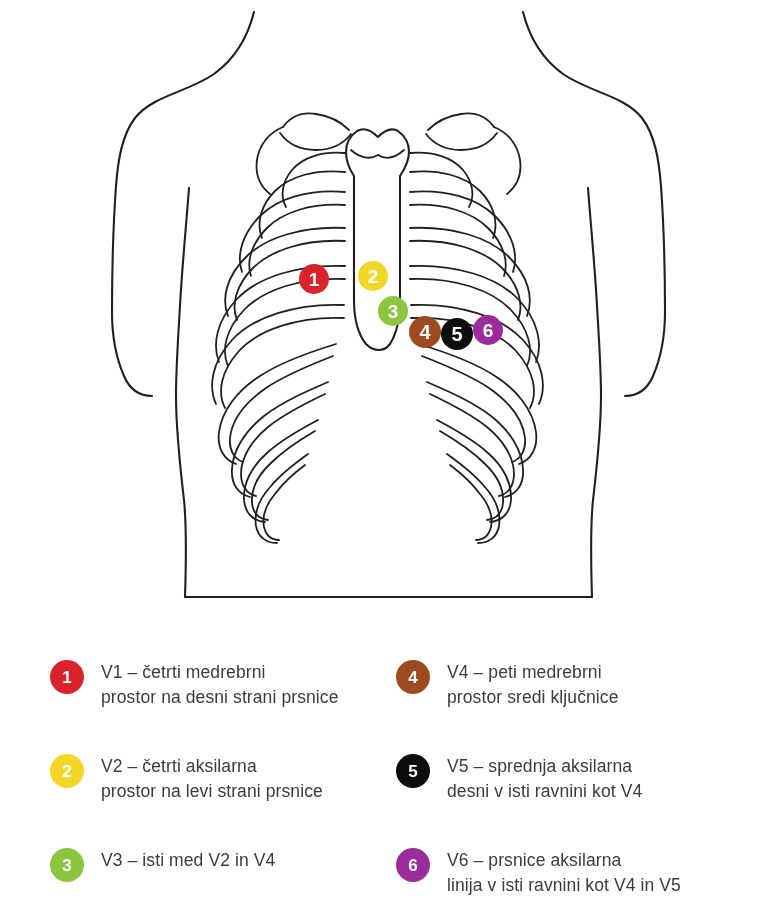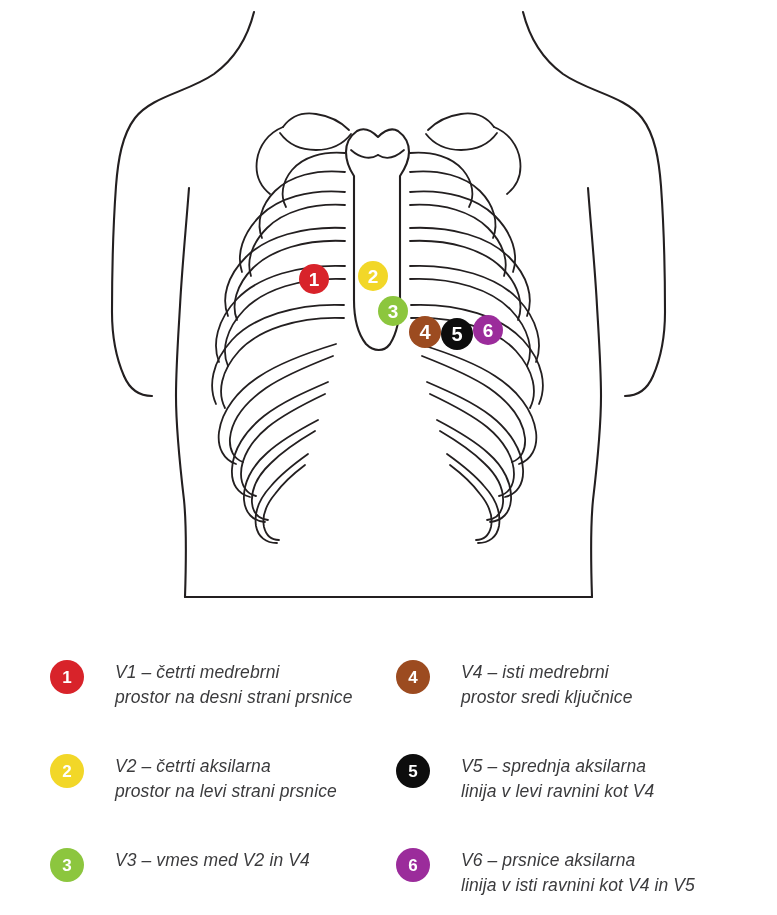--- a/index.html
+++ b/index.html
@@ -91,24 +91,23 @@
     align-items: center;
     justify-content: center;
     color: #ffffff;
     font-size: 17px;
     font-weight: bold;
     line-height: 1;
     box-sizing: border-box;
   }
   .legend-text {
     position: absolute;
-    left: 65px;
+    left: 51px;
     top: 0px;
     width: 300px;
-    font-style: italic;
     font-size: 17.5px;
     line-height: 25px;
     color: #3b3b3d;
     letter-spacing: 0.1px;
     white-space: pre-line;
   }
 </style>
 </head>
 <body>
 
@@ -345,33 +344,33 @@
         <div class="legend-text">V1 – četrti medrebrni
 prostor na desni strani prsnice</div>
       </div>
       <div class="legend-item" style="top: 134px;">
         <div class="legend-badge" style="background: rgb(242, 215, 40);">2</div>
         <div class="legend-text">V2 – četrti aksilarna
 prostor na levi strani prsnice</div>
       </div>
       <div class="legend-item" style="top: 228px;">
         <div class="legend-badge" style="background: rgb(140, 198, 62);">3</div>
-        <div class="legend-text">V3 – vmes med V2 in V4</div>
+        <div class="legend-text">V3 – isti med V2 in V4</div>
       </div>
     </div>
   <div class="legend-col" id="legend-col-right">
       <div class="legend-item" style="top: 40px;">
         <div class="legend-badge" style="background: rgb(156, 75, 32);">4</div>
-        <div class="legend-text">V4 – isti medrebrni
+        <div class="legend-text">V4 – peti medrebrni
 prostor sredi ključnice</div>
       </div>
       <div class="legend-item" style="top: 134px;">
         <div class="legend-badge" style="background: rgb(13, 13, 13);">5</div>
         <div class="legend-text">V5 – sprednja aksilarna
-linija v levi ravnini kot V4</div>
+desni v isti ravnini kot V4</div>
       </div>
       <div class="legend-item" style="top: 228px;">
         <div class="legend-badge" style="background: rgb(155, 44, 155);">6</div>
         <div class="legend-text">V6 – prsnice aksilarna
 linija v isti ravnini kot V4 in V5</div>
       </div>
     </div>
 </div>
 
 </body></html>

